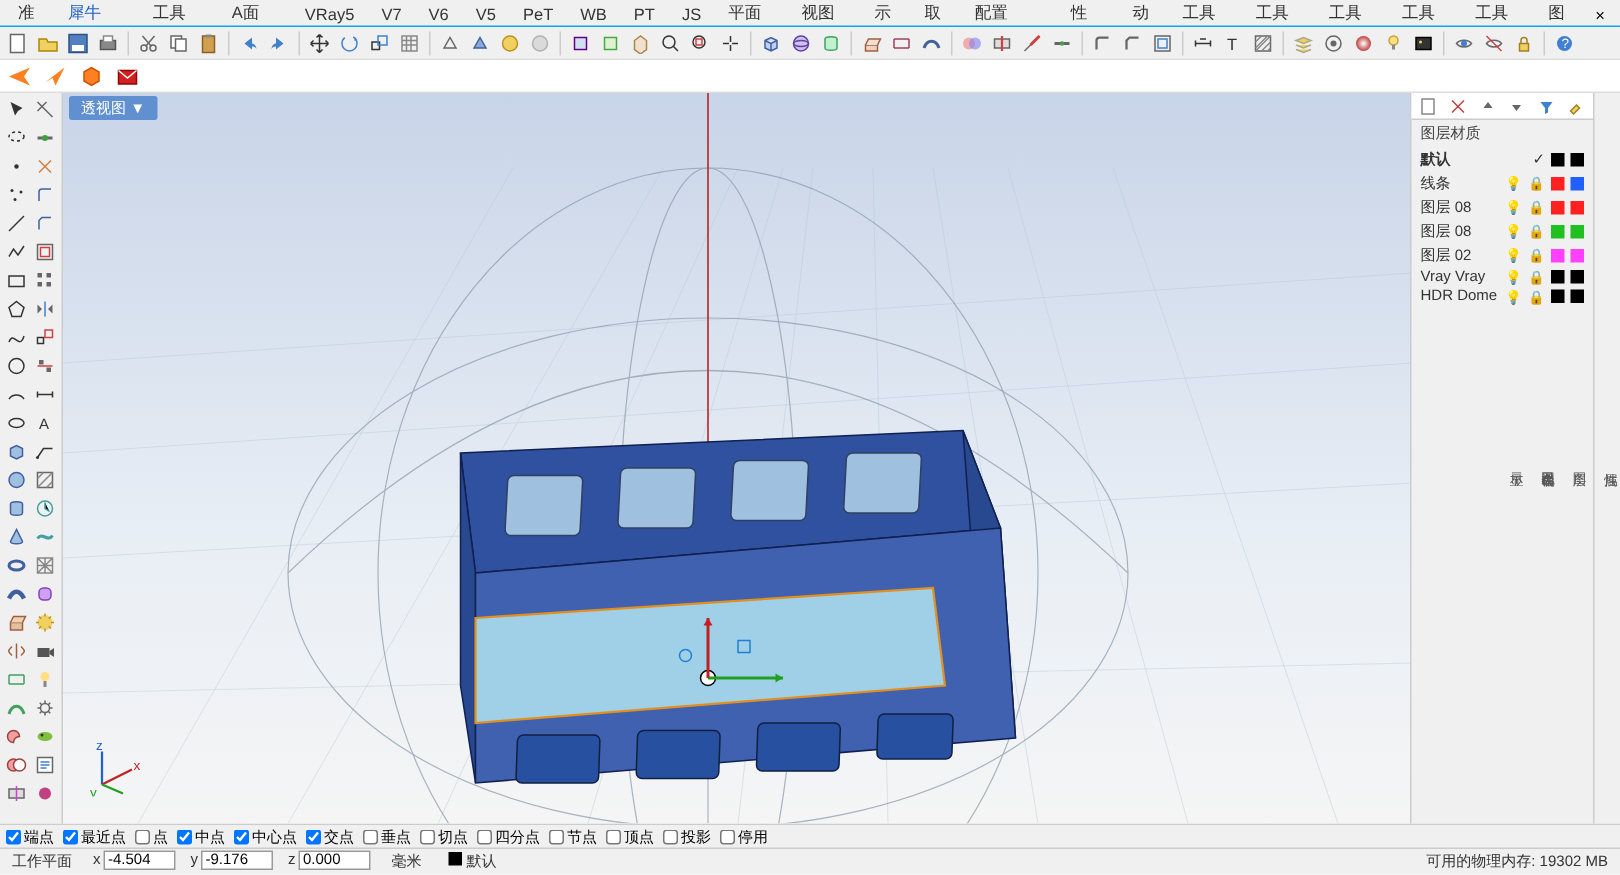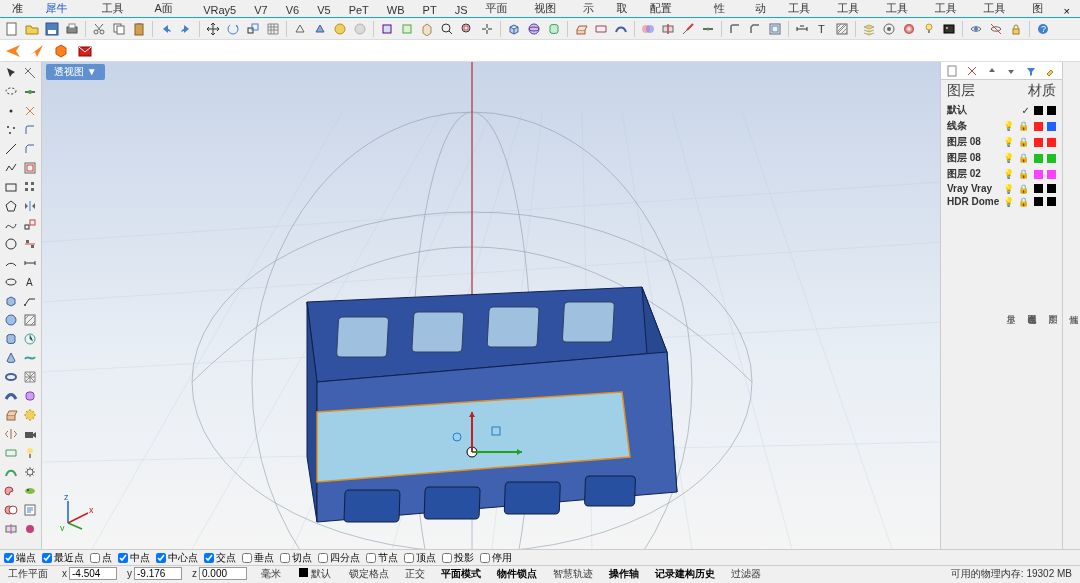--- a/index.html
+++ b/index.html
@@ -20,23 +20,23 @@
 .main { display: flex; height: 487px; background: #fff; }
 .left-tools { width: 42px; background: #f0f0f0; border-right: 1px solid #ccc; display: flex; flex-direction: column; flex-wrap: wrap; padding: 2px; gap: 1px; align-content: flex-start; }
 .lt { width: 18px; height: 18px; display: inline-flex; align-items: center; justify-content: center; cursor: pointer; }
 
 .viewport { flex: 1; position: relative; background: linear-gradient(to bottom, #c8d4e8 0%, #e8eef5 60%, #f5f5f5 100%); overflow: hidden; }
 .vp-tab { position: absolute; top: 2px; left: 4px; background: #6090d0; color: #fff; padding: 1px 8px; font-size: 10px; border-radius: 2px; }
 .axis-ind { position: absolute; bottom: 18px; left: 18px; width: 40px; height: 40px; }
 
 .right-panel { width: 122px; background: #f0f0f0; border-left: 1px solid #ccc; display: flex; flex-direction: column; }
 .rp-tabs { height: 18px; background: #fff; border-bottom: 1px solid #ccc; display: flex; align-items: center; gap: 4px; padding: 0 4px; }
-.rp-header { display: flex; padding: 2px 6px; font-size: 14px; color: #444; justify-content: space-between; }
+.rp-header { display: flex; padding: 2px 6px; font-size: 10px; color: #444; }
 .layer-row { display: flex; align-items: center; padding: 1px 6px; font-size: 10px; color: #333; gap: 4px; }
-.layer-row .ln { flex: 1; font-weight: bold; }
+.layer-row .ln { flex: 1; }
 .layer-row .bulb { color: #e0b000; font-size: 9px; }
 .layer-row .lock { color: #888; font-size: 9px; }
 .sw { width: 9px; height: 9px; display: inline-block; }
 .right-tabs { width: 18px; background: #f0f0f0; border-left: 1px solid #ccc; display: flex; flex-direction: column; align-items: center; padding-top: 4px; gap: 8px; font-size: 9px; writing-mode: vertical-rl; color: #555; }
 
 .snap-row { height: 16px; background: #f0f0f0; border-top: 1px solid #ccc; display: flex; align-items: center; padding: 0 4px; gap: 6px; font-size: 10px; }
 .snap-row label { display: flex; align-items: center; gap: 2px; }
 .snap-row input[type=checkbox] { width: 10px; height: 10px; }
 
 .status-row { height: 16px; background: #f0f0f0; border-top: 1px solid #ccc; display: flex; align-items: center; padding: 0 4px; gap: 10px; font-size: 10px; color: #333; }
@@ -875,24 +875,14 @@
   <span class="coord">
       <span>y</span>
       <input value="-9.176" style="">
     </span>
   <span class="coord">
       <span>z</span>
       <input value="0.000" style="">
     </span>
   <span class="sb">毫米</span>
   <span class="sb"><span class="sw" style="background:#000;margin-right:3px"></span><span>默认</span></span>
-  <span id="status-items" style="display:flex;gap:8px">
-      <span class="sb">锁定格点</span>
-      <span class="sb">正交</span>
-      <span class="sb bold">平面模式</span>
-      <span class="sb bold">物件锁点</span>
-      <span class="sb">智慧轨迹</span>
-      <span class="sb bold">操作轴</span>
-      <span class="sb bold">记录建构历史</span>
-      <span class="sb">过滤器</span>
-    </span>
   <span class="sb" style="margin-left:auto">可用的物理内存: 19302 MB</span>
 </div>
 
 </body></html>

